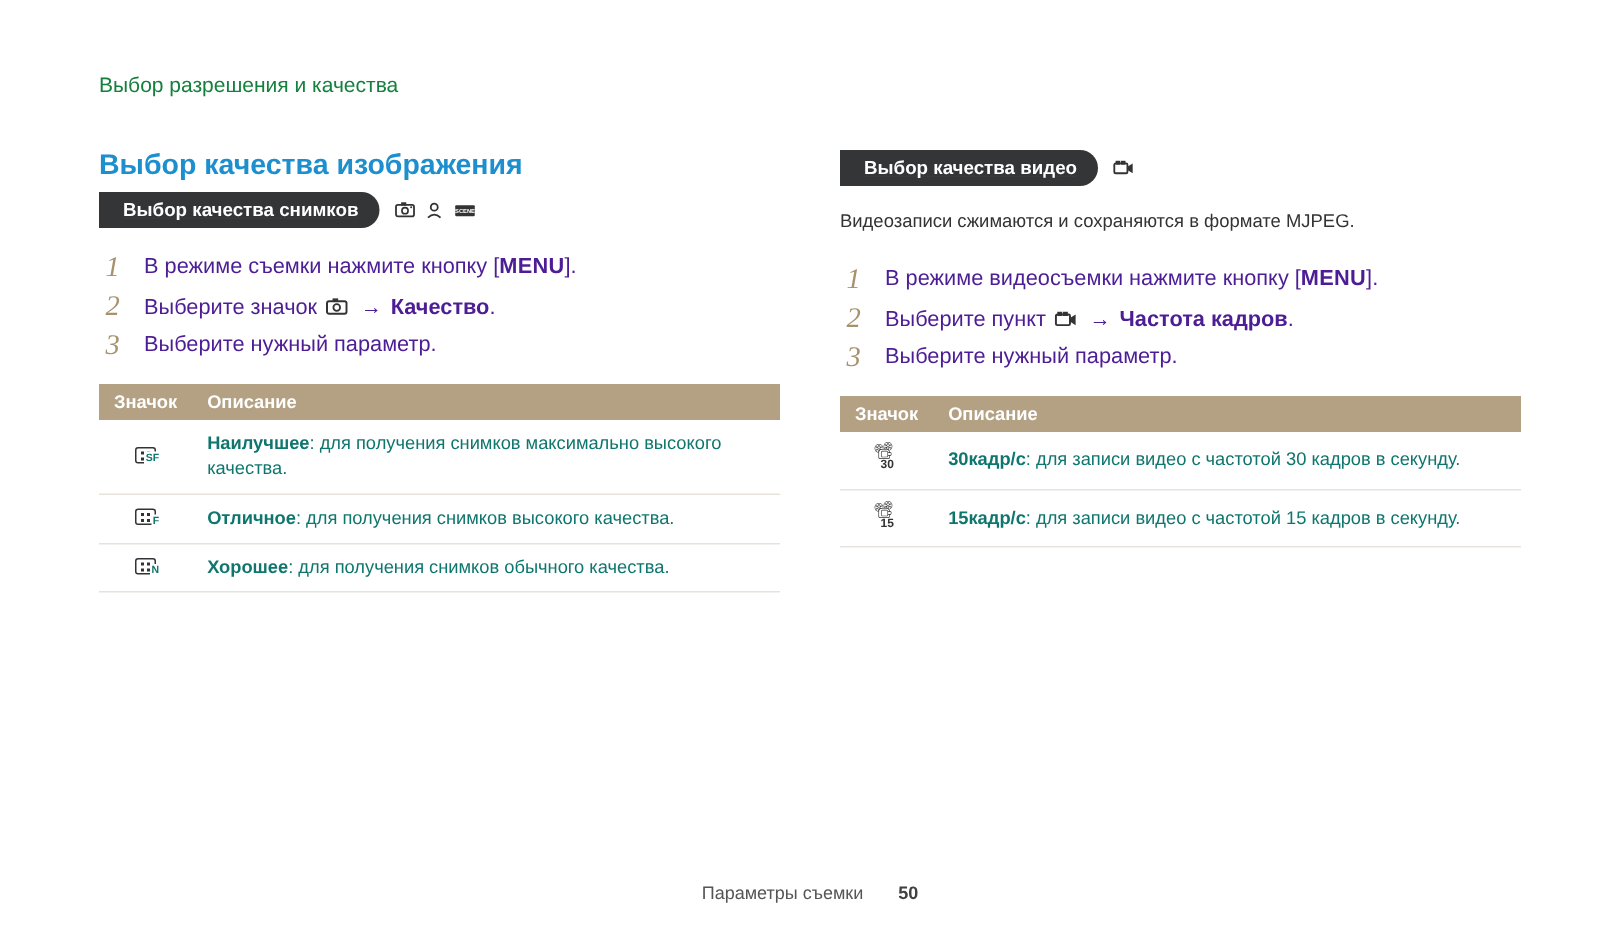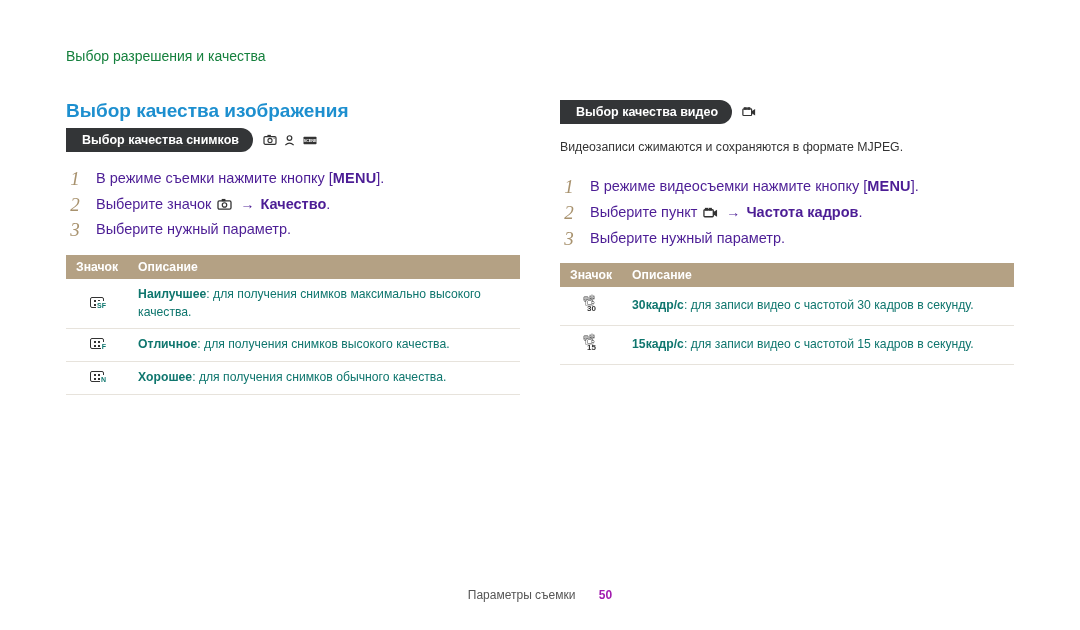--- a/index.html
+++ b/index.html
@@ -146,21 +146,21 @@
     position: absolute;
     bottom: 28px;
     left: 0;
     right: 0;
     text-align: center;
     font-size: 12px;
     color: #555;
   }
   .footer .pg {
     font-weight: 700;
-    color: #a21caf;
+    color: #404040;
     margin-left: 20px;
   }
   
   .ico-rect {
     display:inline-block;
     width:14px;height:11px;
     border:1.3px solid #333;
     border-radius:2px;
     position:relative;
     vertical-align:-1px;

